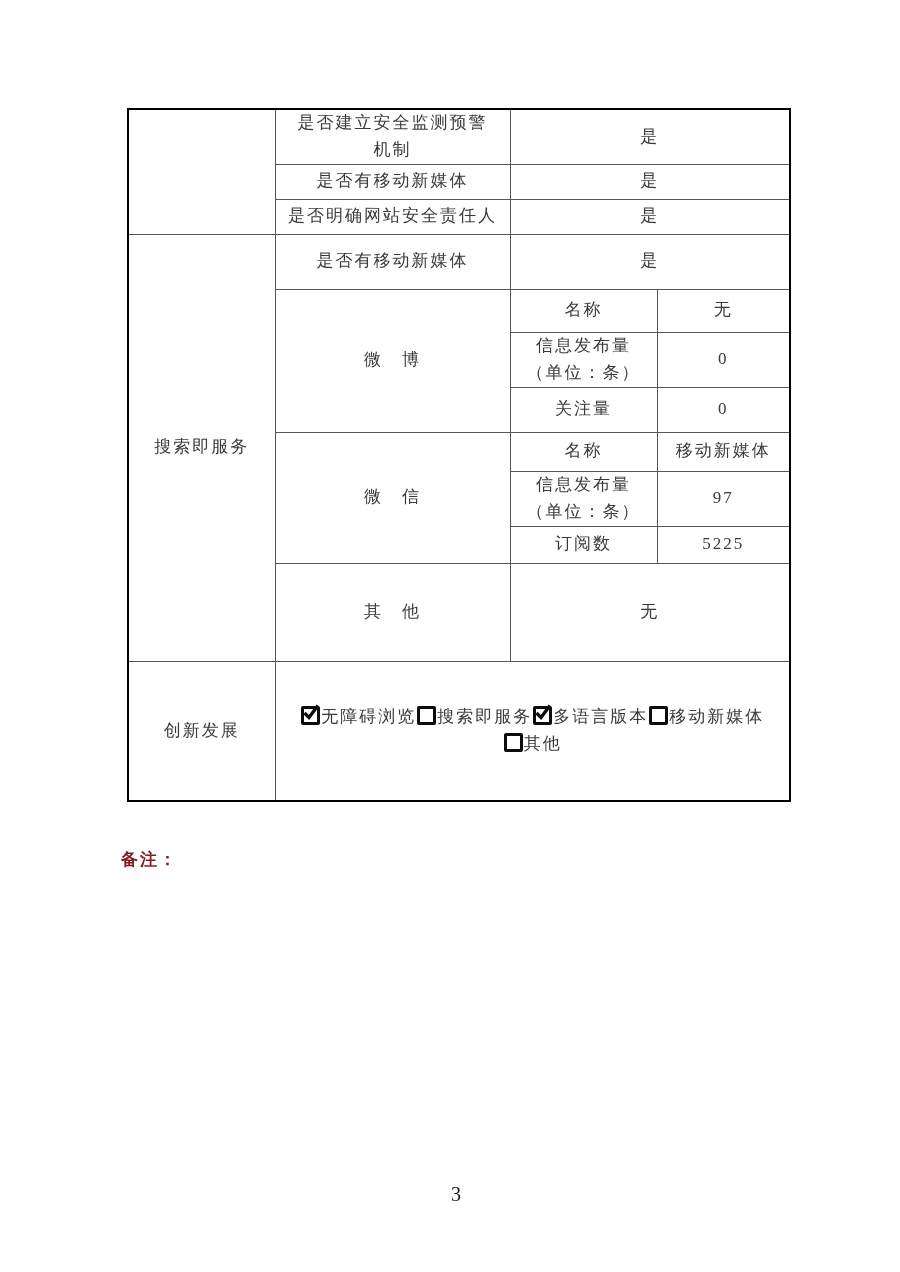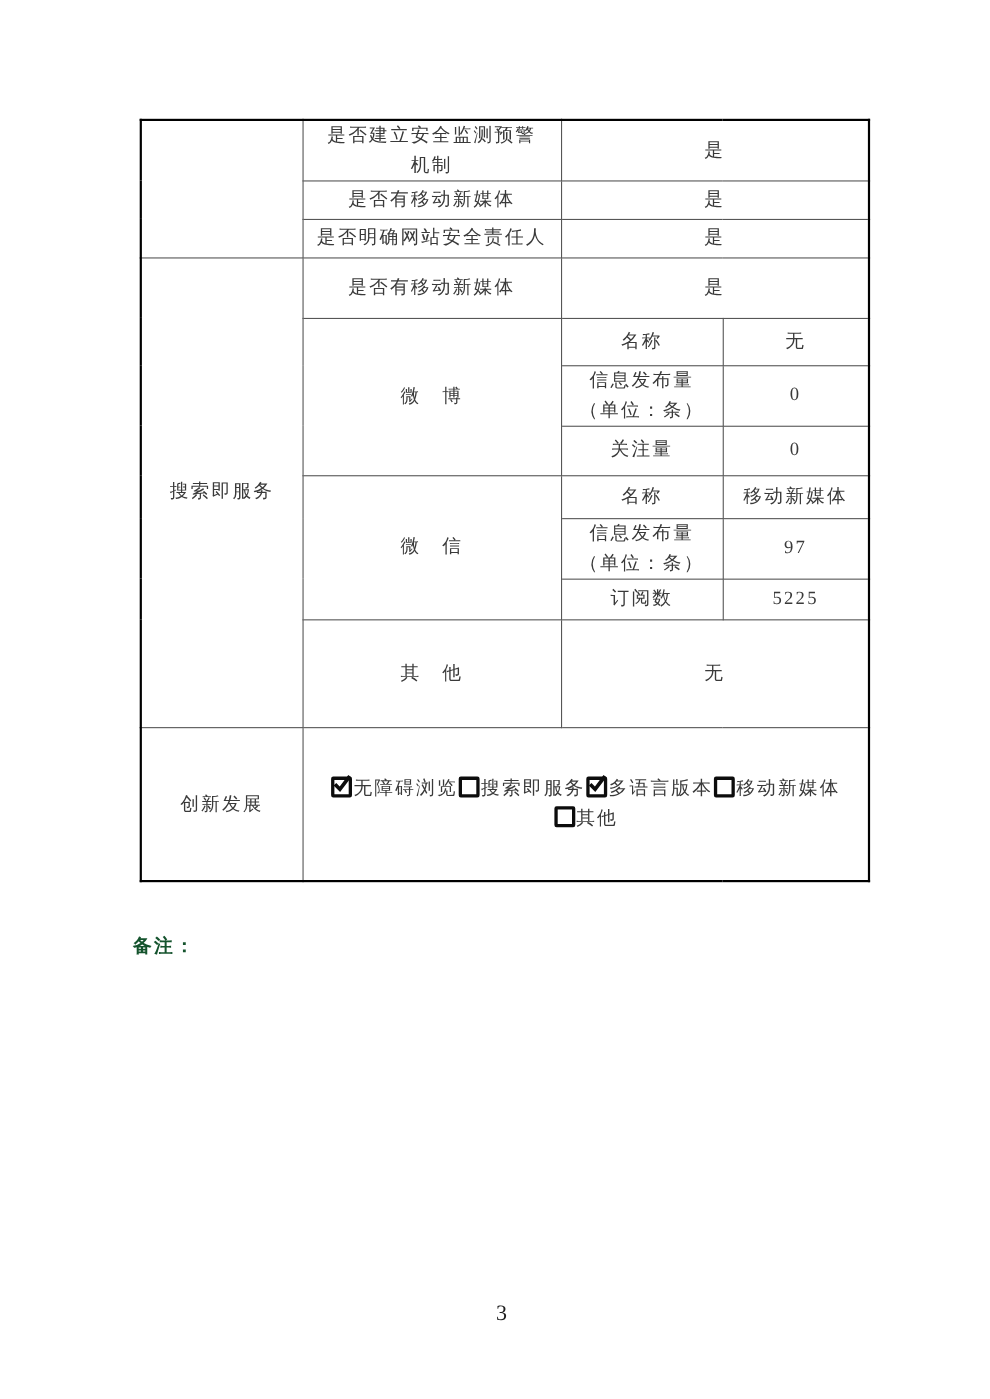--- a/index.html
+++ b/index.html
@@ -32,21 +32,21 @@
   .cb {
     display:inline-block; width:13px; height:13px;
     border:3px solid #0c0c0c; border-radius:2px;
     vertical-align:-3px; position:relative; margin:0 1px;
     background:#ffffff;
   }
   .cb svg { position:absolute; left:-2px; top:-5px; width:18px; height:18px; display:none; }
   .cb.checked svg { display:block; }
   .remark {
     position:absolute; left:121px; top:848px;
-    font-size:17px; font-weight:bold; letter-spacing:2px; color:#14532d;
+    font-size:17px; font-weight:bold; letter-spacing:2px; color:#7f1d1d;
   }
   .pagenum {
     position:absolute; left:0; top:1183px; width:912px;
     text-align:center; font-size:20px; color:#1d1d1d;
   }
 </style>
 </head>
 <body>
 
 <div class="page">

